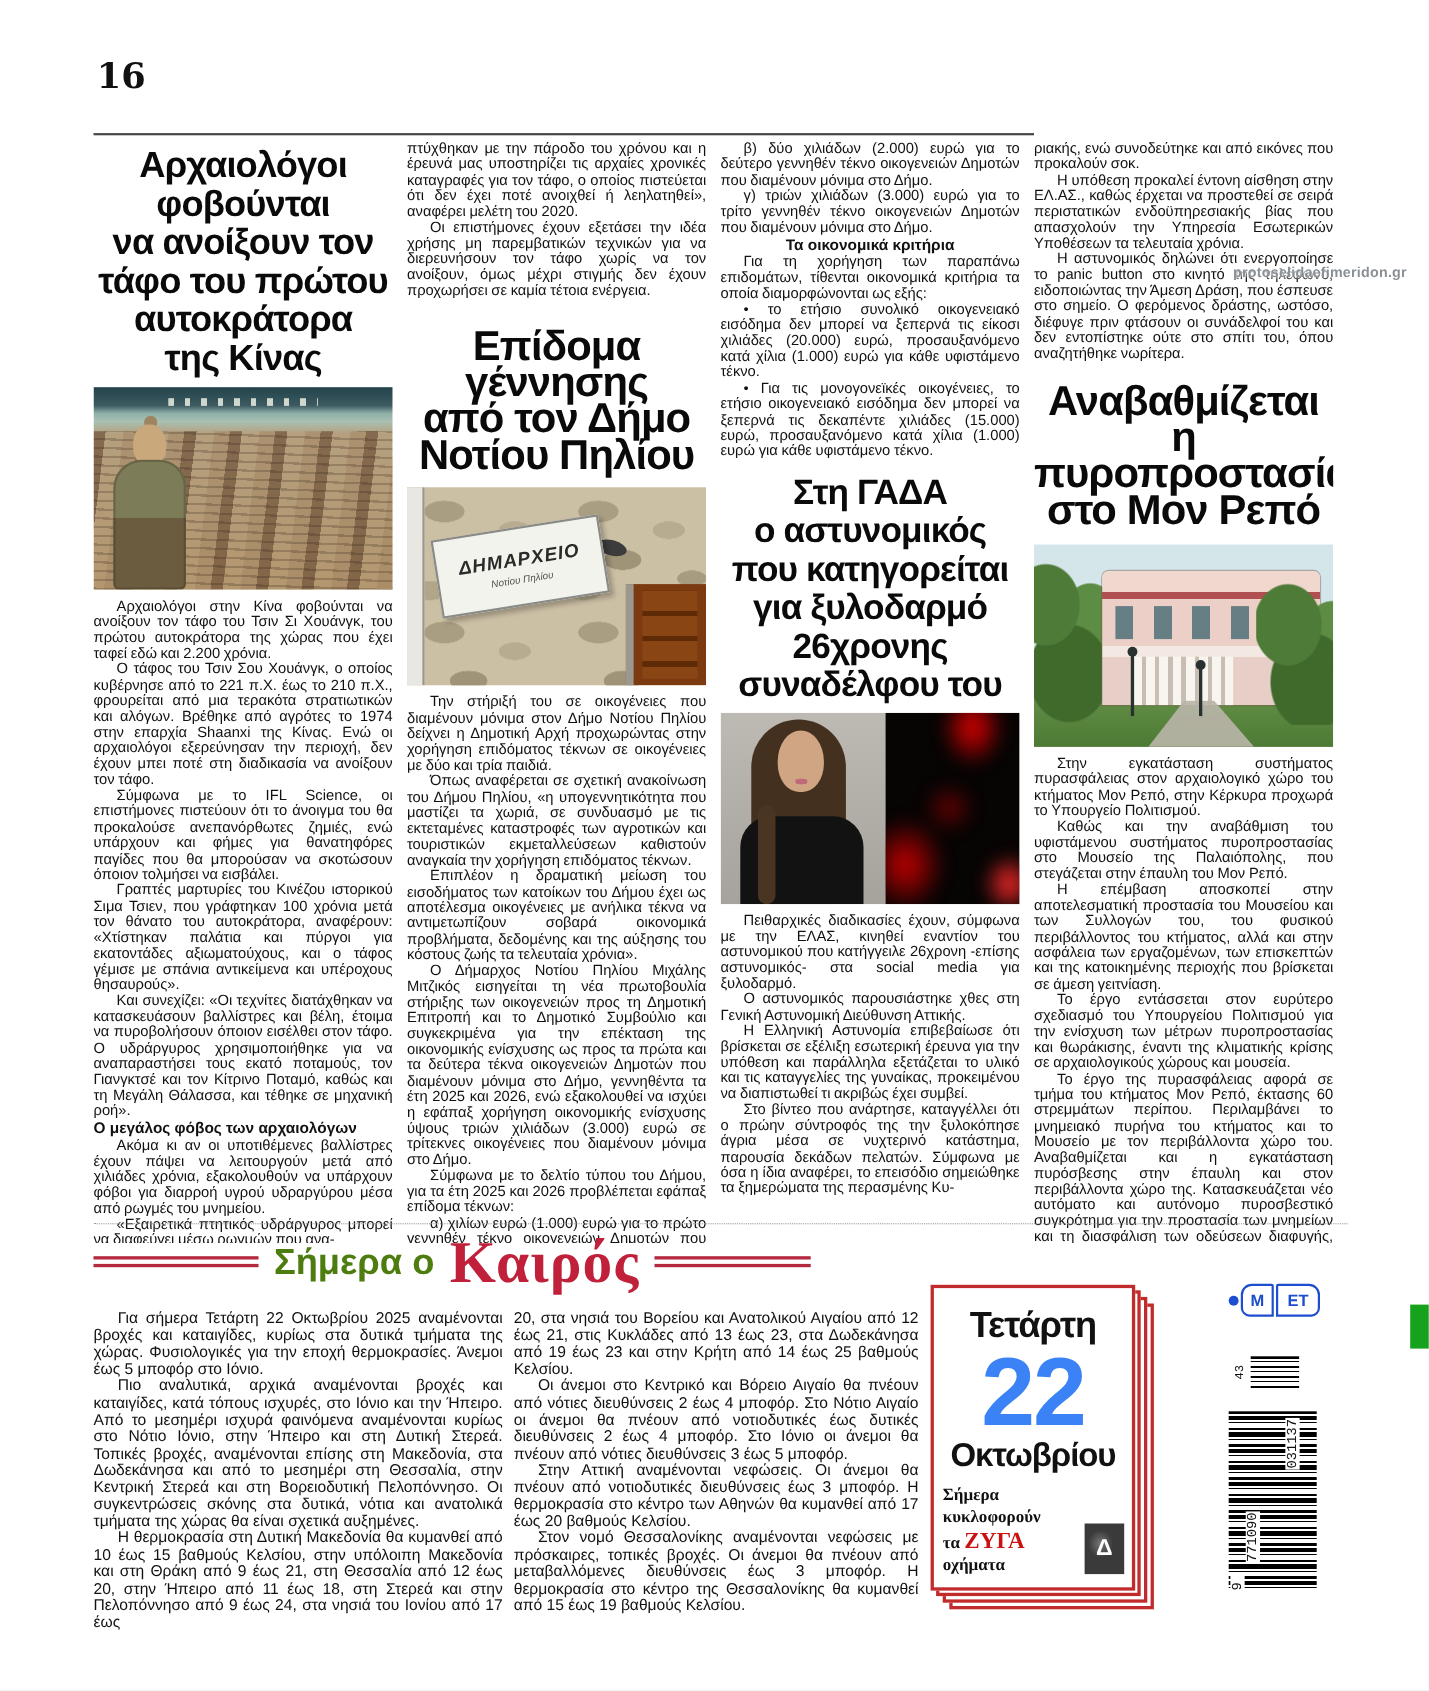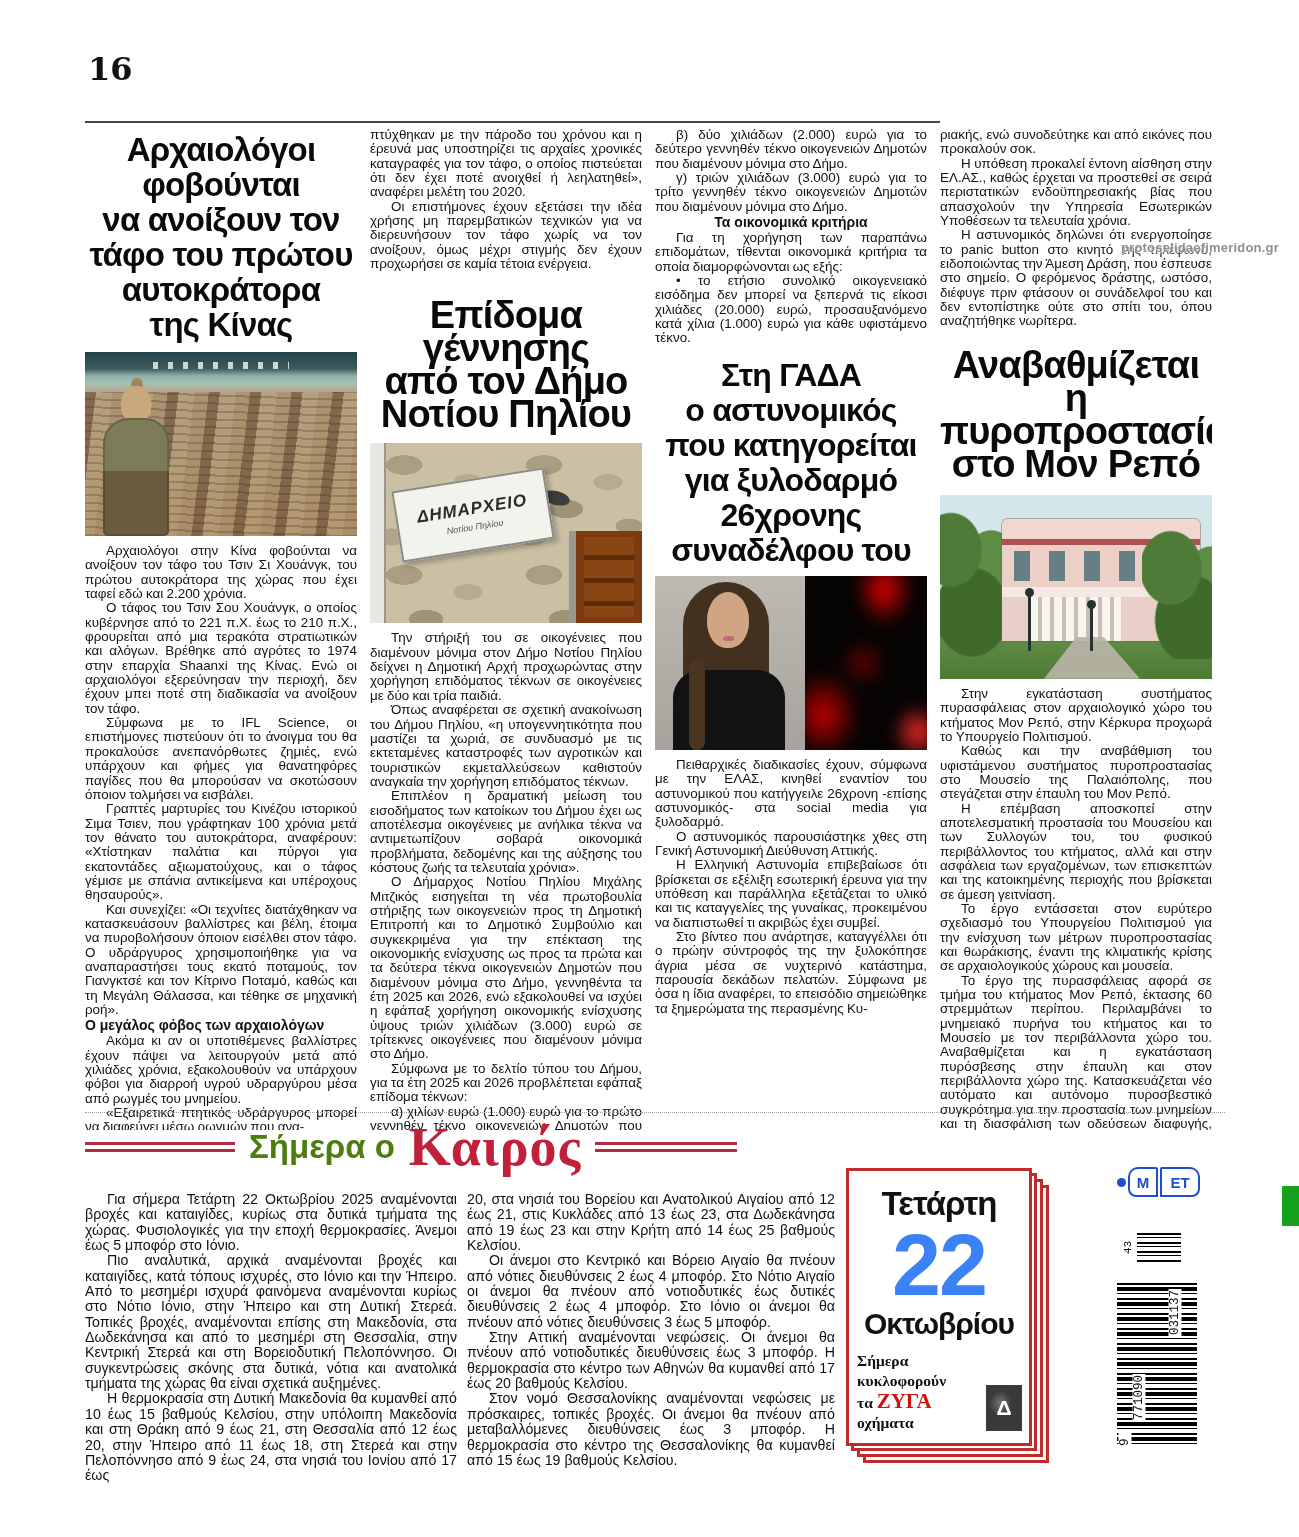--- a/index.html
+++ b/index.html
@@ -213,20 +213,21 @@
     <p class="body">Σύμφωνα με το δελτίο τύπου του Δήμου, για τα έτη 2025 και 2026 προβλέπεται εφάπαξ επίδομα τέκνων:</p>
     <p class="body">α) χιλίων ευρώ (1.000) ευρώ για το πρώτο γεννηθέν τέκνο οικογενειών Δημοτών που διαμένουν μόνιμα στο Δήμο.</p>
   </div>
 
   <div class="col c3">
     <p class="body">β) δύο χιλιάδων (2.000) ευρώ για το δεύτερο γεννηθέν τέκνο οικογενειών Δημοτών που διαμένουν μόνιμα στο Δήμο.</p>
     <p class="body">γ) τριών χιλιάδων (3.000) ευρώ για το τρίτο γεννηθέν τέκνο οικογενειών Δημοτών που διαμένουν μόνιμα στο Δήμο.</p>
     <h4 class="subhead center">Τα οικονομικά κριτήρια</h4>
     <p class="body">Για τη χορήγηση των παραπάνω επιδομάτων, τίθενται οικονομικά κριτήρια τα οποία διαμορφώνονται ως εξής:</p>
     <p class="body">• το ετήσιο συνολικό οικογενειακό εισόδημα δεν μπορεί να ξεπερνά τις είκοσι χιλιάδες (20.000) ευρώ, προσαυξανόμενο κατά χίλια (1.000) ευρώ για κάθε υφιστάμενο τέκνο.</p>
+    <p class="body">• Για τις μονογονεϊκές οικογένειες, το ετήσιο οικογενειακό εισόδημα δεν μπορεί να ξεπερνά τις δεκαπέντε χιλιάδες (15.000) ευρώ, προσαυξανόμενο κατά χίλια (1.000) ευρώ για κάθε υφιστάμενο τέκνο.</p>
     <h2 class="headline">Στη ΓΑΔΑ
 ο αστυνομικός
 που κατηγορείται
 για ξυλοδαρμό
 26χρονης
 συναδέλφου του</h2>
     <div class="photo ph-gada">
       <div class="g-left">
         <div class="g-hair"></div>
           <div class="g-face"></div>

